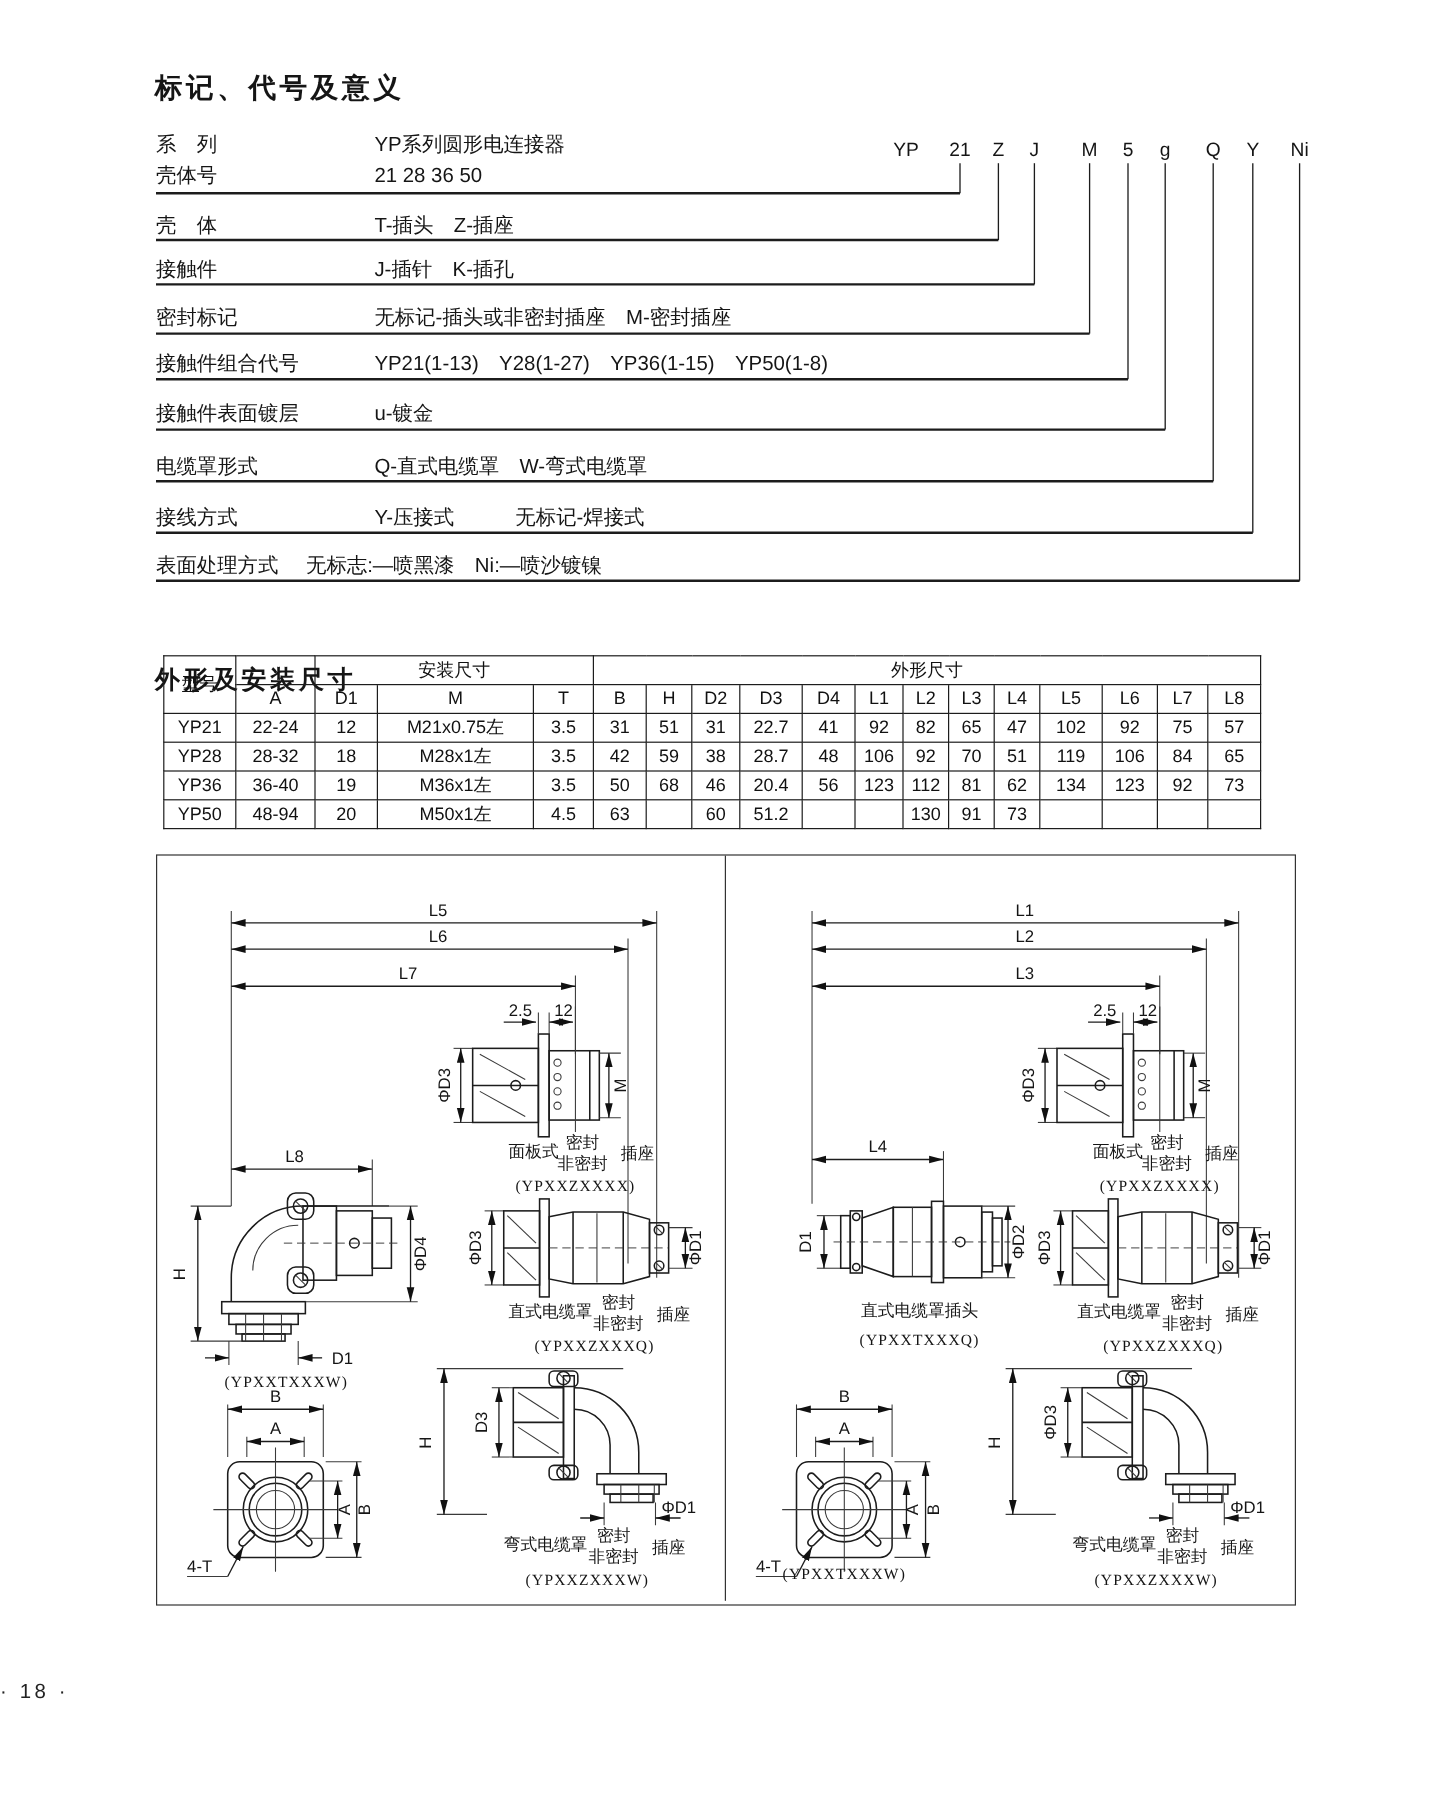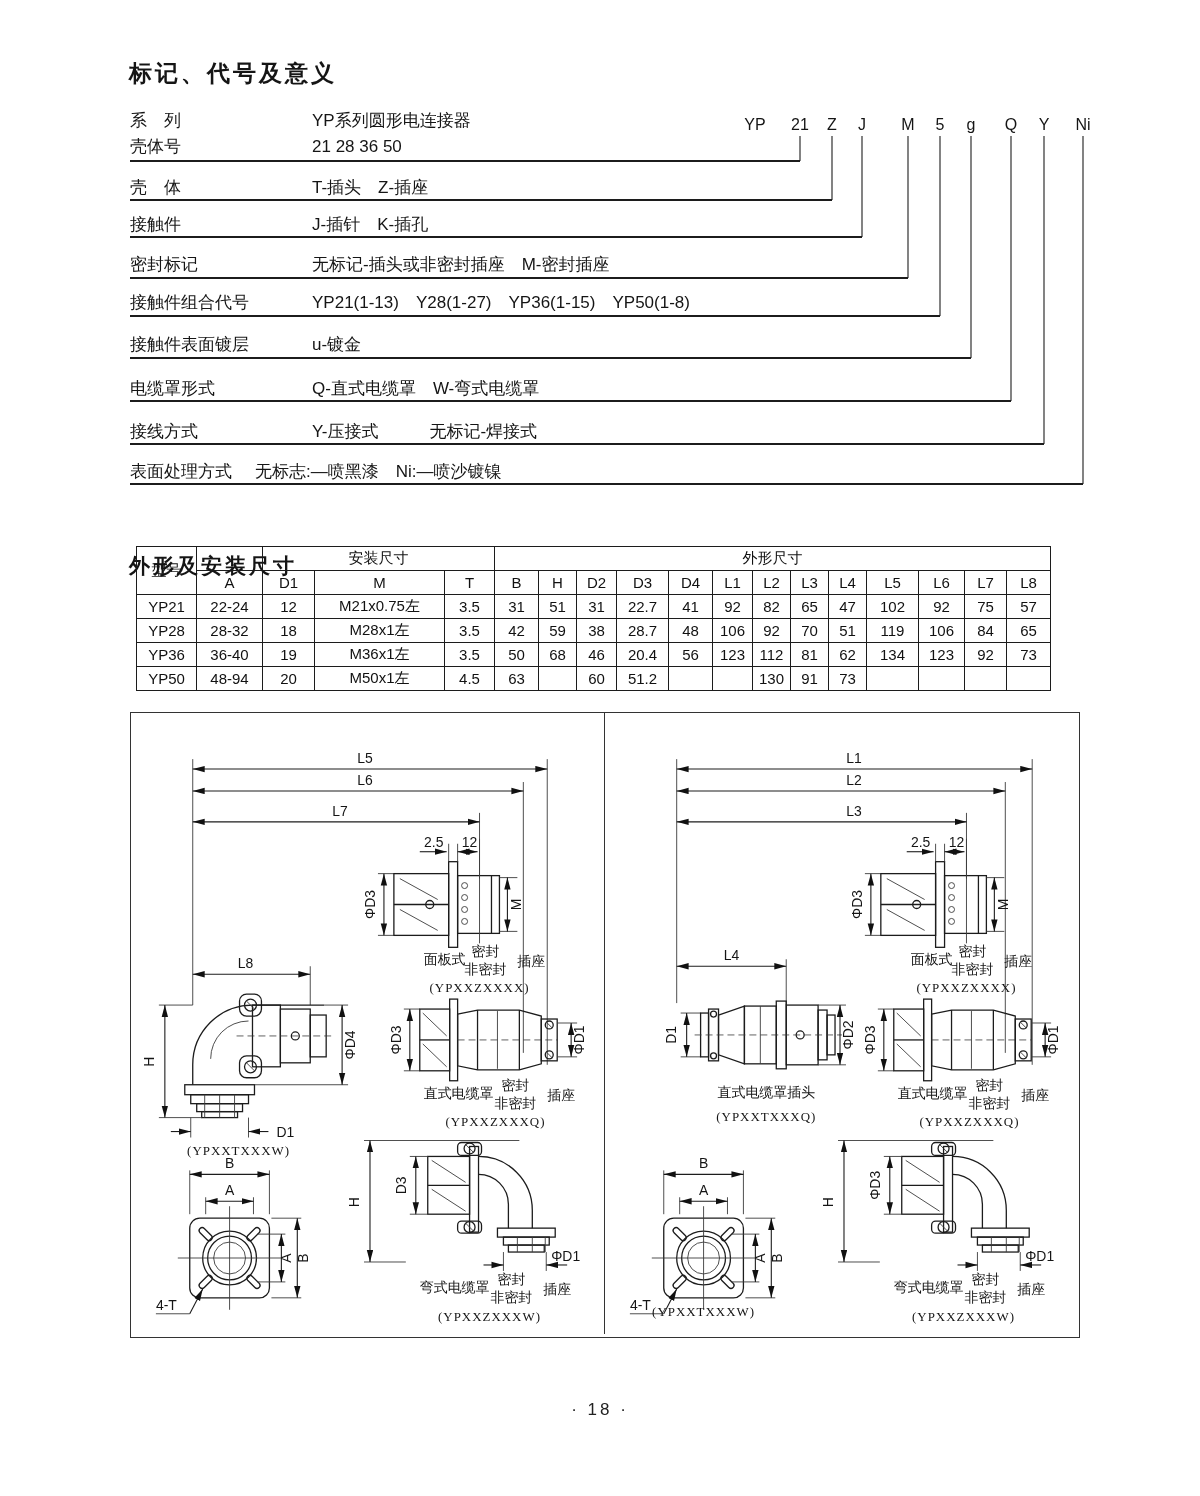--- a/index.html
+++ b/index.html
@@ -20,21 +20,21 @@
   .dlab{font-size:14px;}
   .cap{font-size:14px;font-family:"Liberation Serif",serif;}
   .code{font-size:13px;font-family:"Liberation Serif",serif;letter-spacing:1px;}
   #dim-table{position:absolute;left:136px;top:546px;border-collapse:collapse;table-layout:fixed;
              width:805px;font-size:15px;}
   #dim-table th,#dim-table td{border:1.6px solid #1c1c1c;height:23px;text-align:center;
              font-weight:normal;padding:0;white-space:nowrap;overflow:hidden;}
   #drawings-box{position:absolute;left:130px;top:712px;width:948px;height:624px;
              border:1.6px solid #333;display:flex;}
   #panel-right-svg{border-left:1.4px solid #333;}
-  #page-number{position:absolute;top:1400px;left:0;width:100%;text-align:center;
+  #page-number{position:absolute;top:1400px;left:0;width:100%;text-align:left;
              font-size:17px;letter-spacing:3px;color:#222;}
 </style>
 </head>
 <body>
 
 <div id="page">
 
   <div id="sec1-title" class="sec-title">标记、代号及意义</div>
 
   <svg id="sec1-svg" style="position:absolute;left:0;top:100px;" width="1200" height="400" viewBox="0 100 1200 400">

